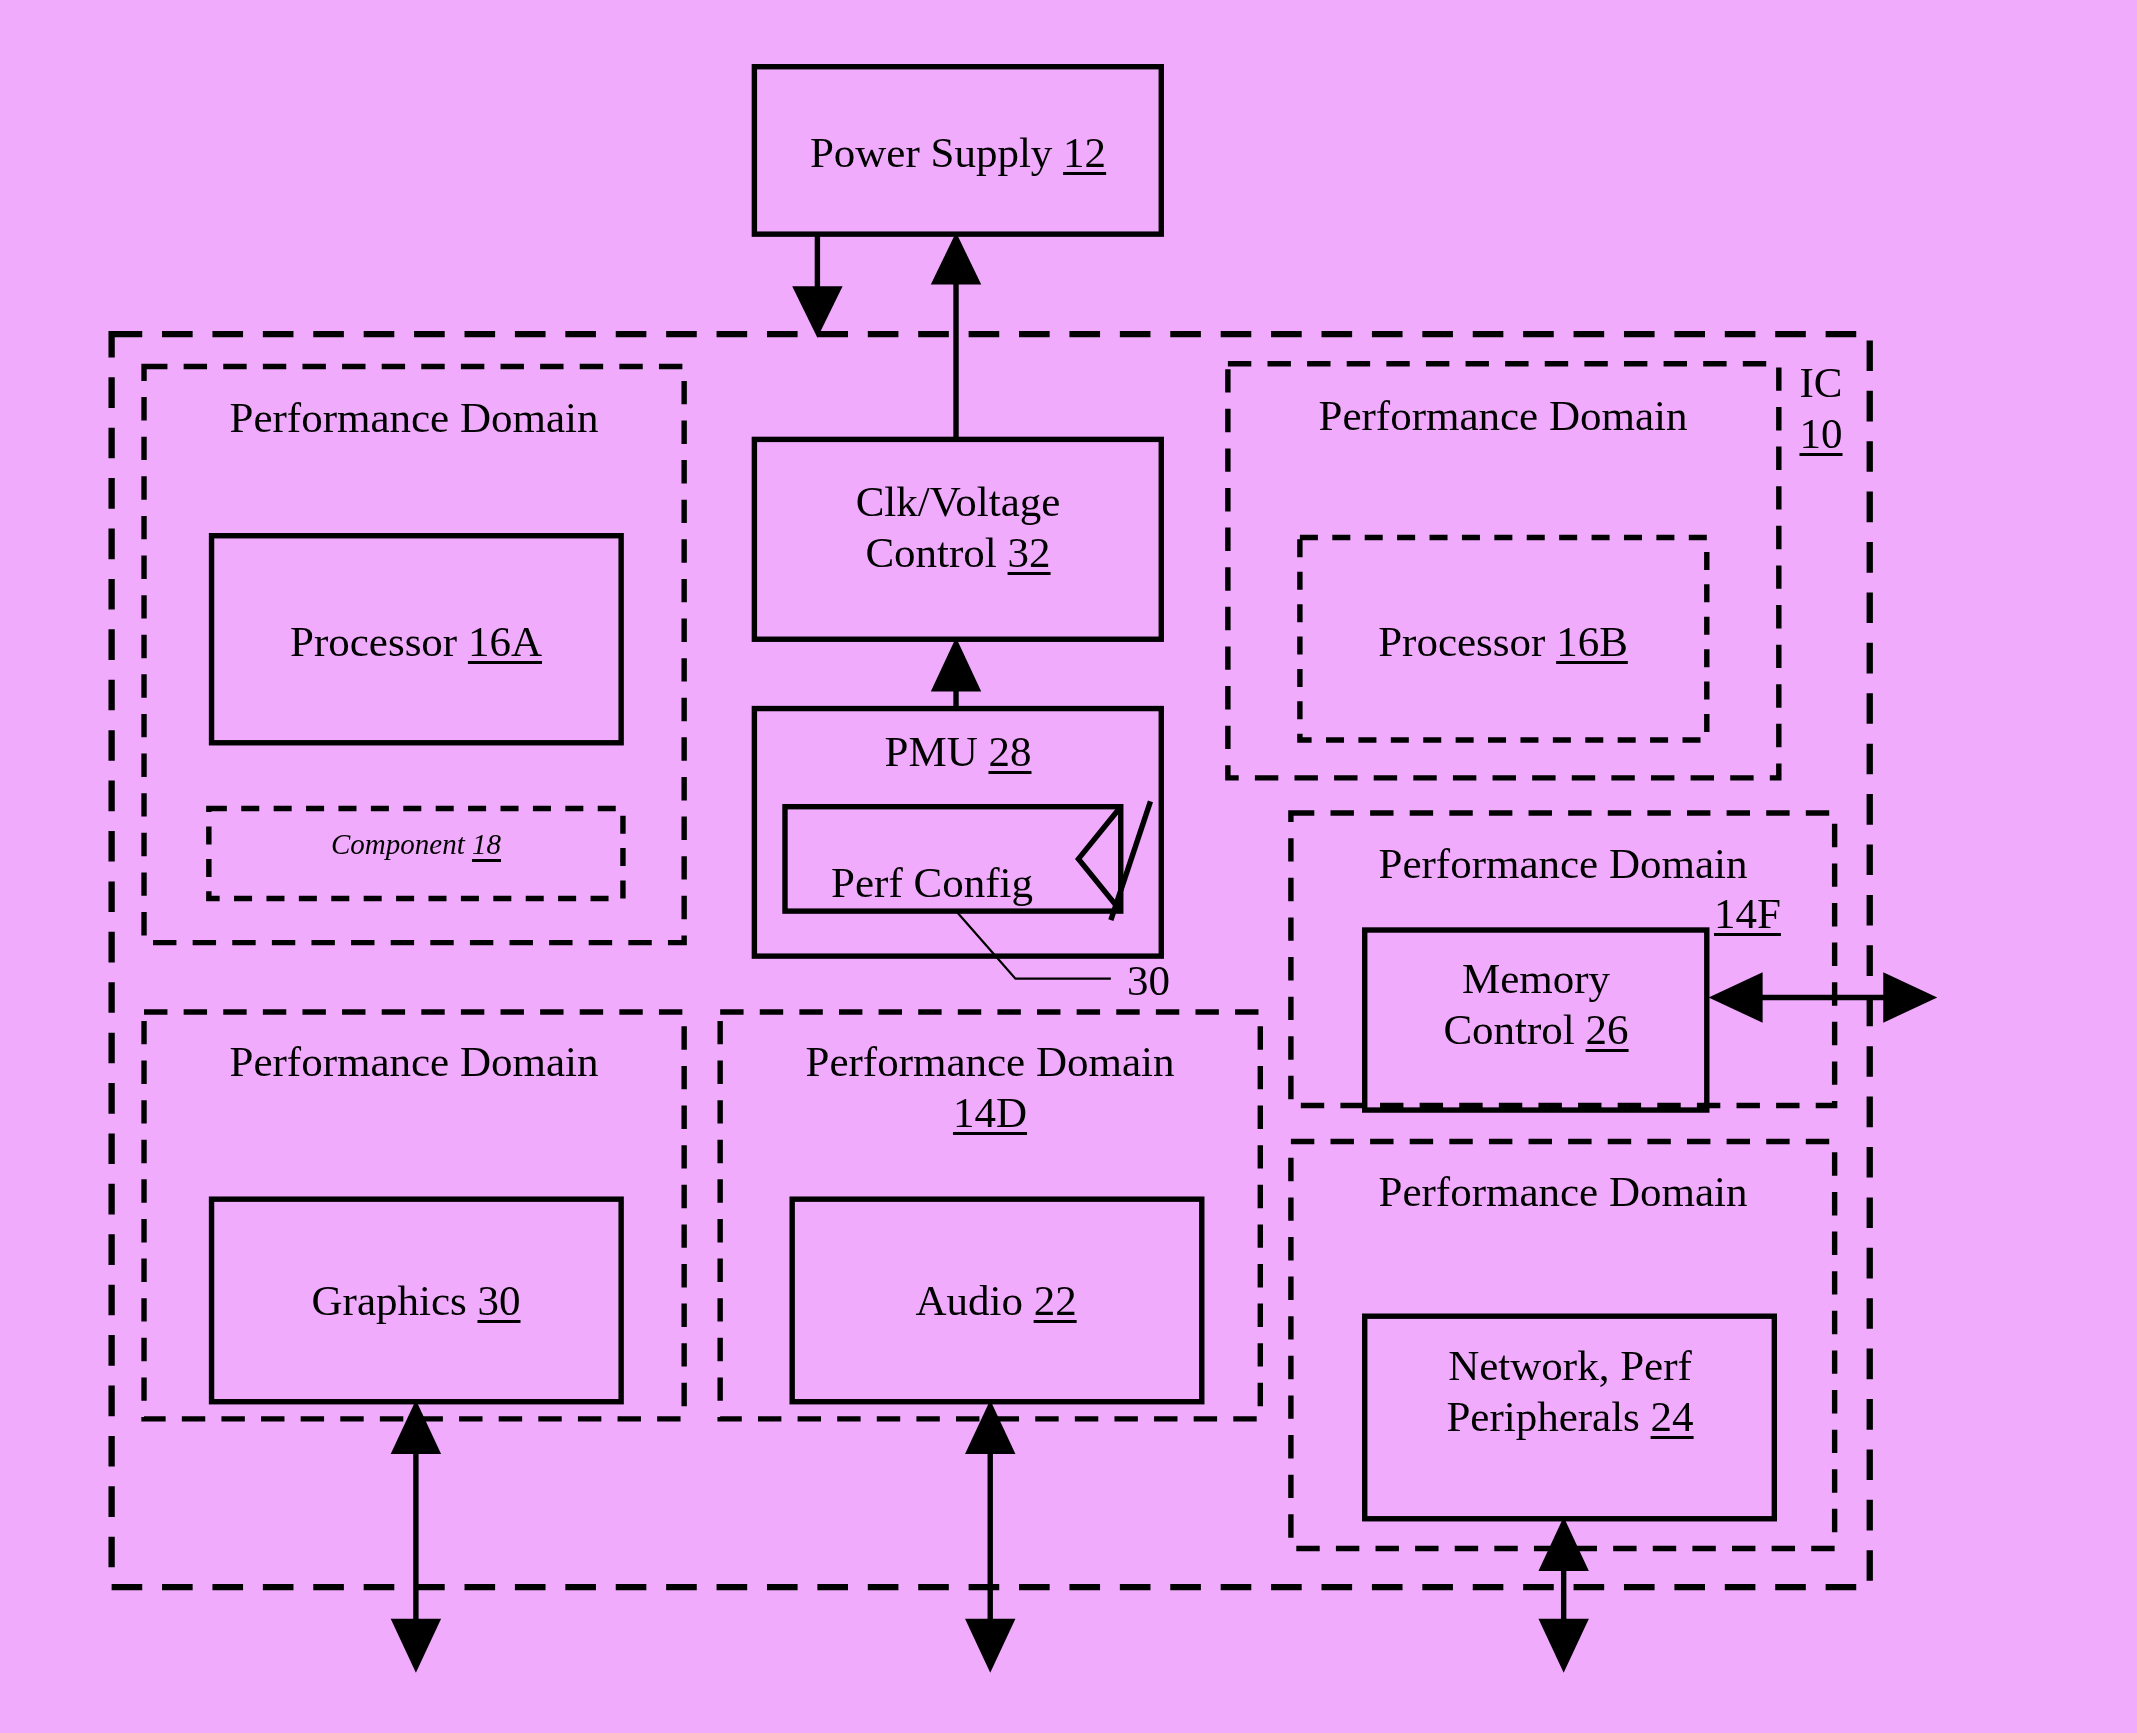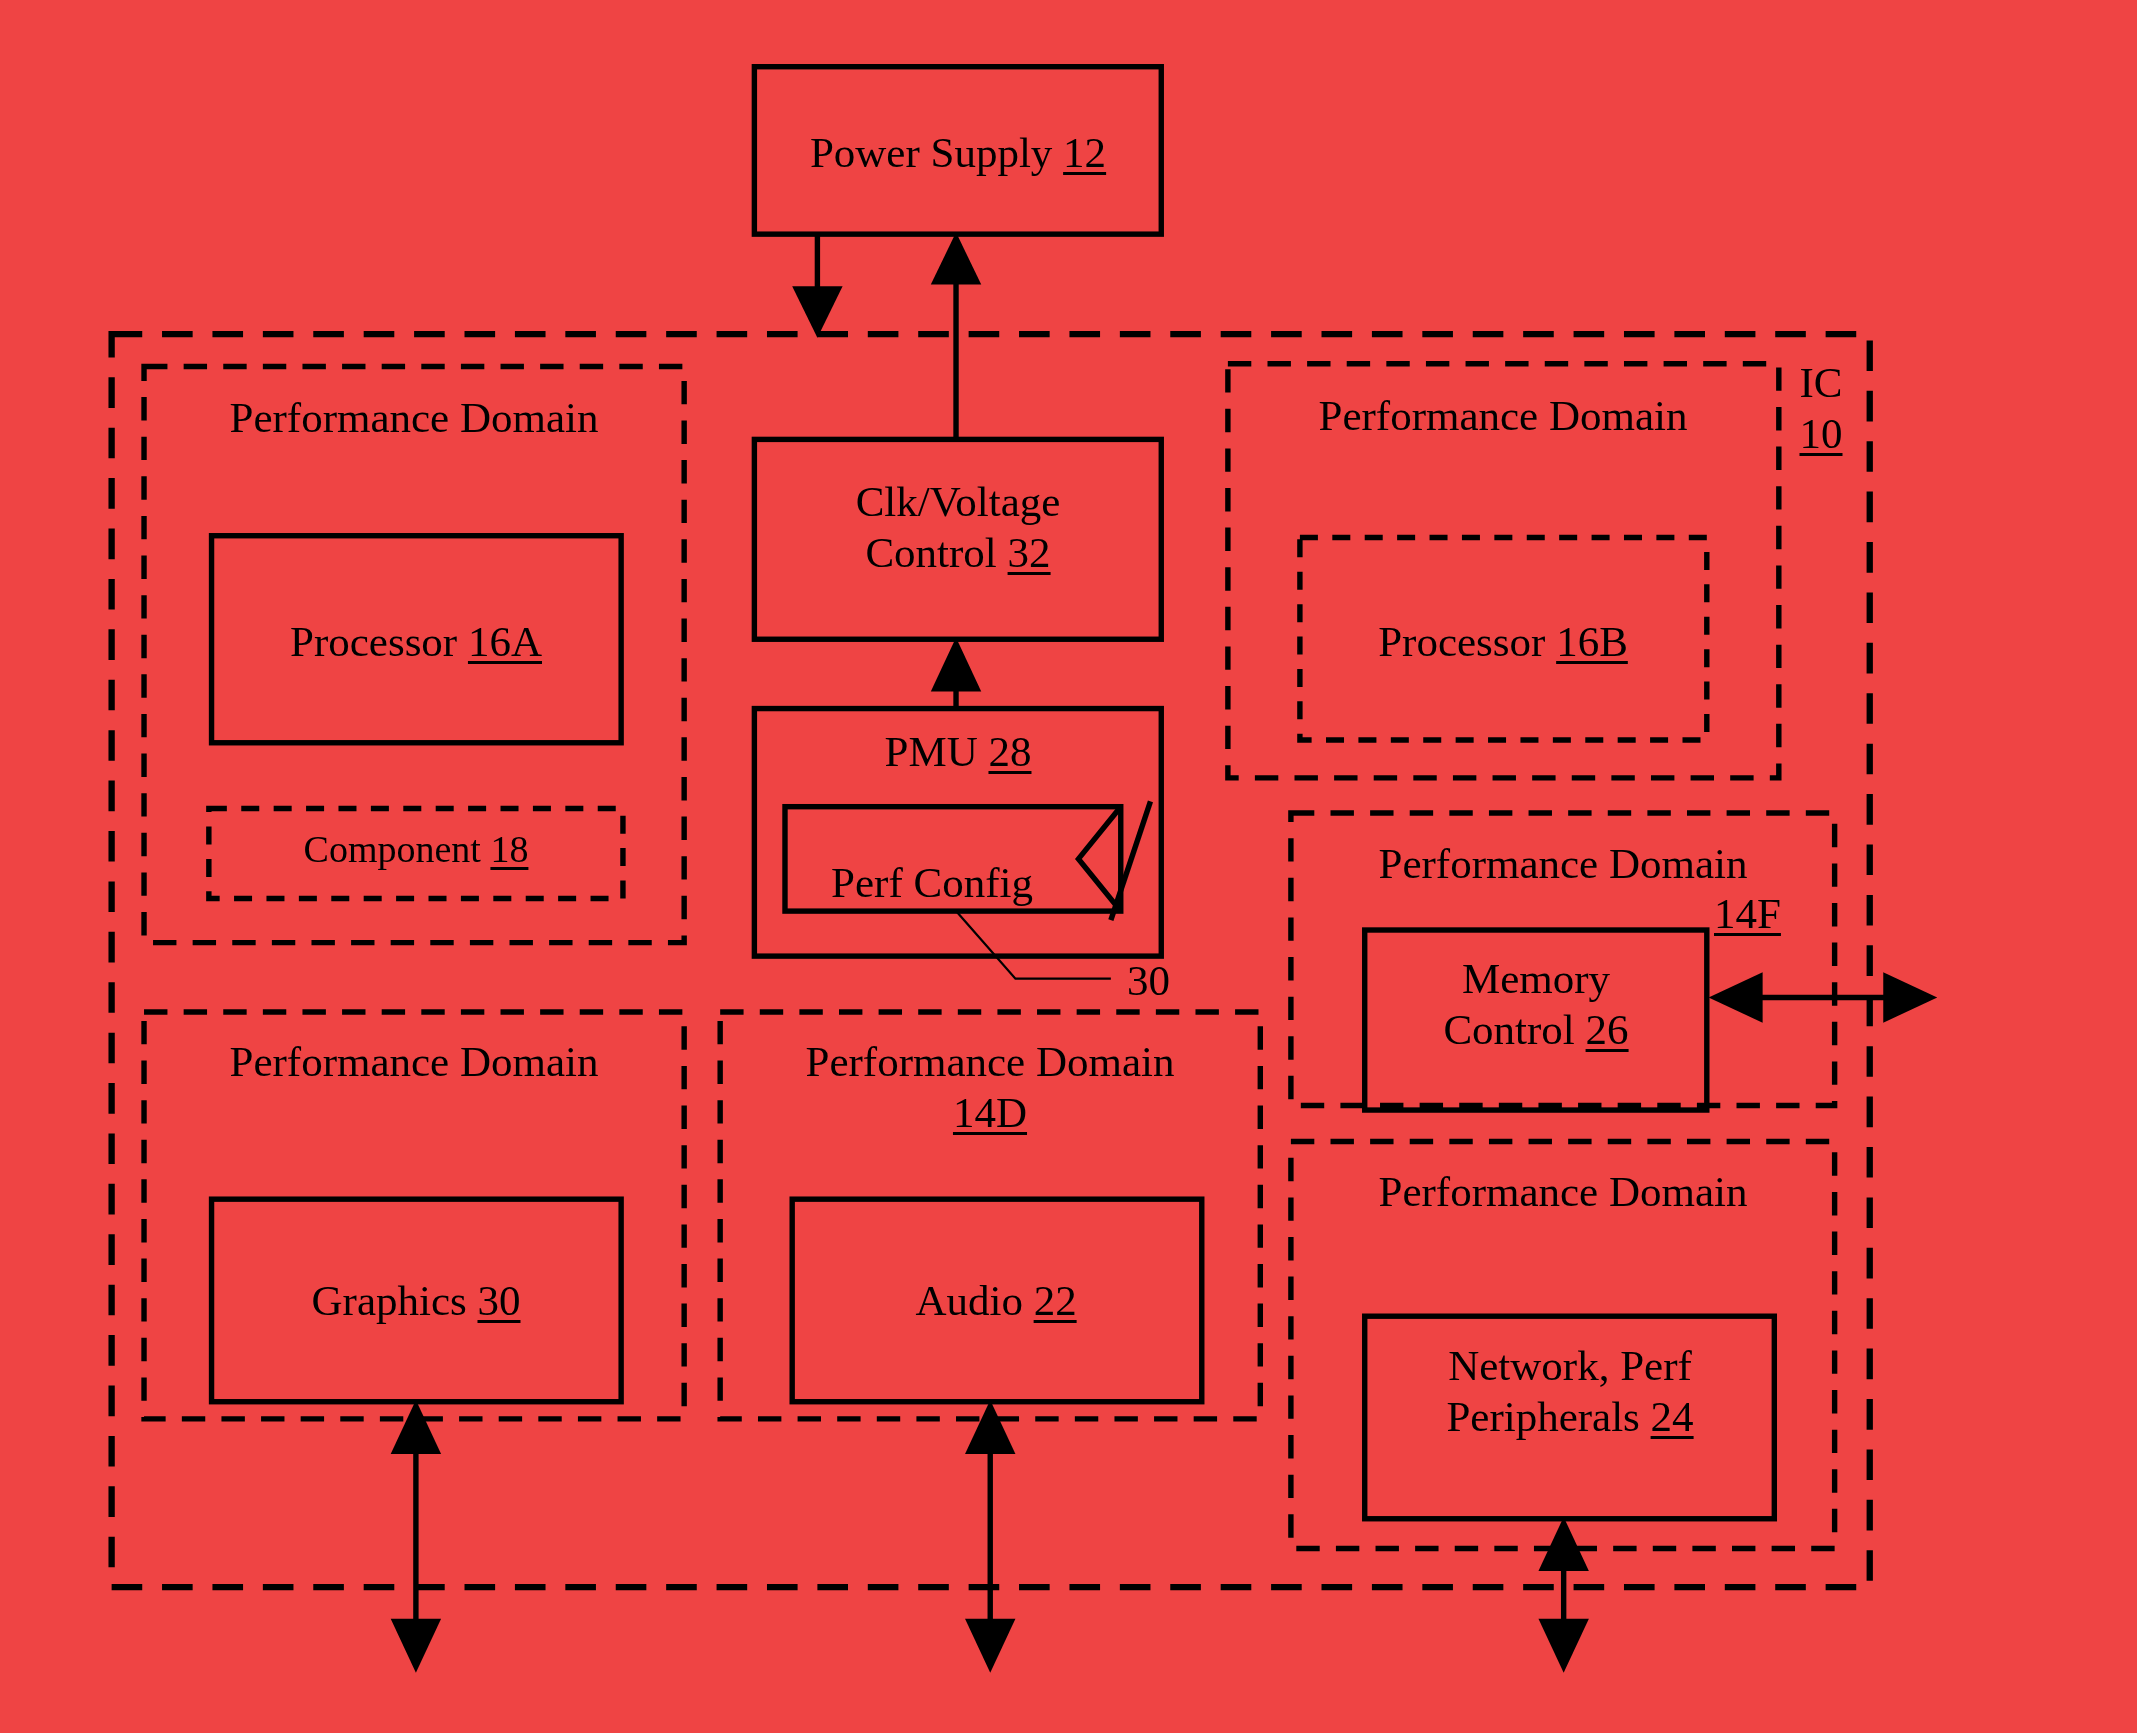--- a/index.html
+++ b/index.html
@@ -4,21 +4,21 @@
 <style>
   html, body {
     margin: 0;
     padding: 0;
     background: #ffffff;
   }
   #figure {
     position: relative;
     width: 2138px;
     height: 1734px;
-    background: #ef4444;
+    background: #f0abfc;
     font-family: "Liberation Serif", "DejaVu Serif", serif;
     overflow: hidden;
   }
   svg.diagram {
     position: absolute;
     top: 0;
     left: 0;
     width: 2138px;
     height: 1734px;
   }
@@ -80,21 +80,21 @@
   }
   .lbl-left {
     text-align: left;
   }
   .u {
     text-decoration: underline;
     text-decoration-thickness: 2.7px;
     text-underline-offset: 4.5px;
   }
   .s48 { font-size: 43px; }
-  .s46 { font-size: 38px; }
+  .s46 { font-size: 29px; font-style: italic; }
 </style>
 </head>
 <body>
 
 <div id="figure">
 
   <svg class="diagram" viewBox="0 0 2375 1926" aria-hidden="true">
 
     <rect class="solid-box" x="838" y="74" width="452" height="186"></rect>
 

